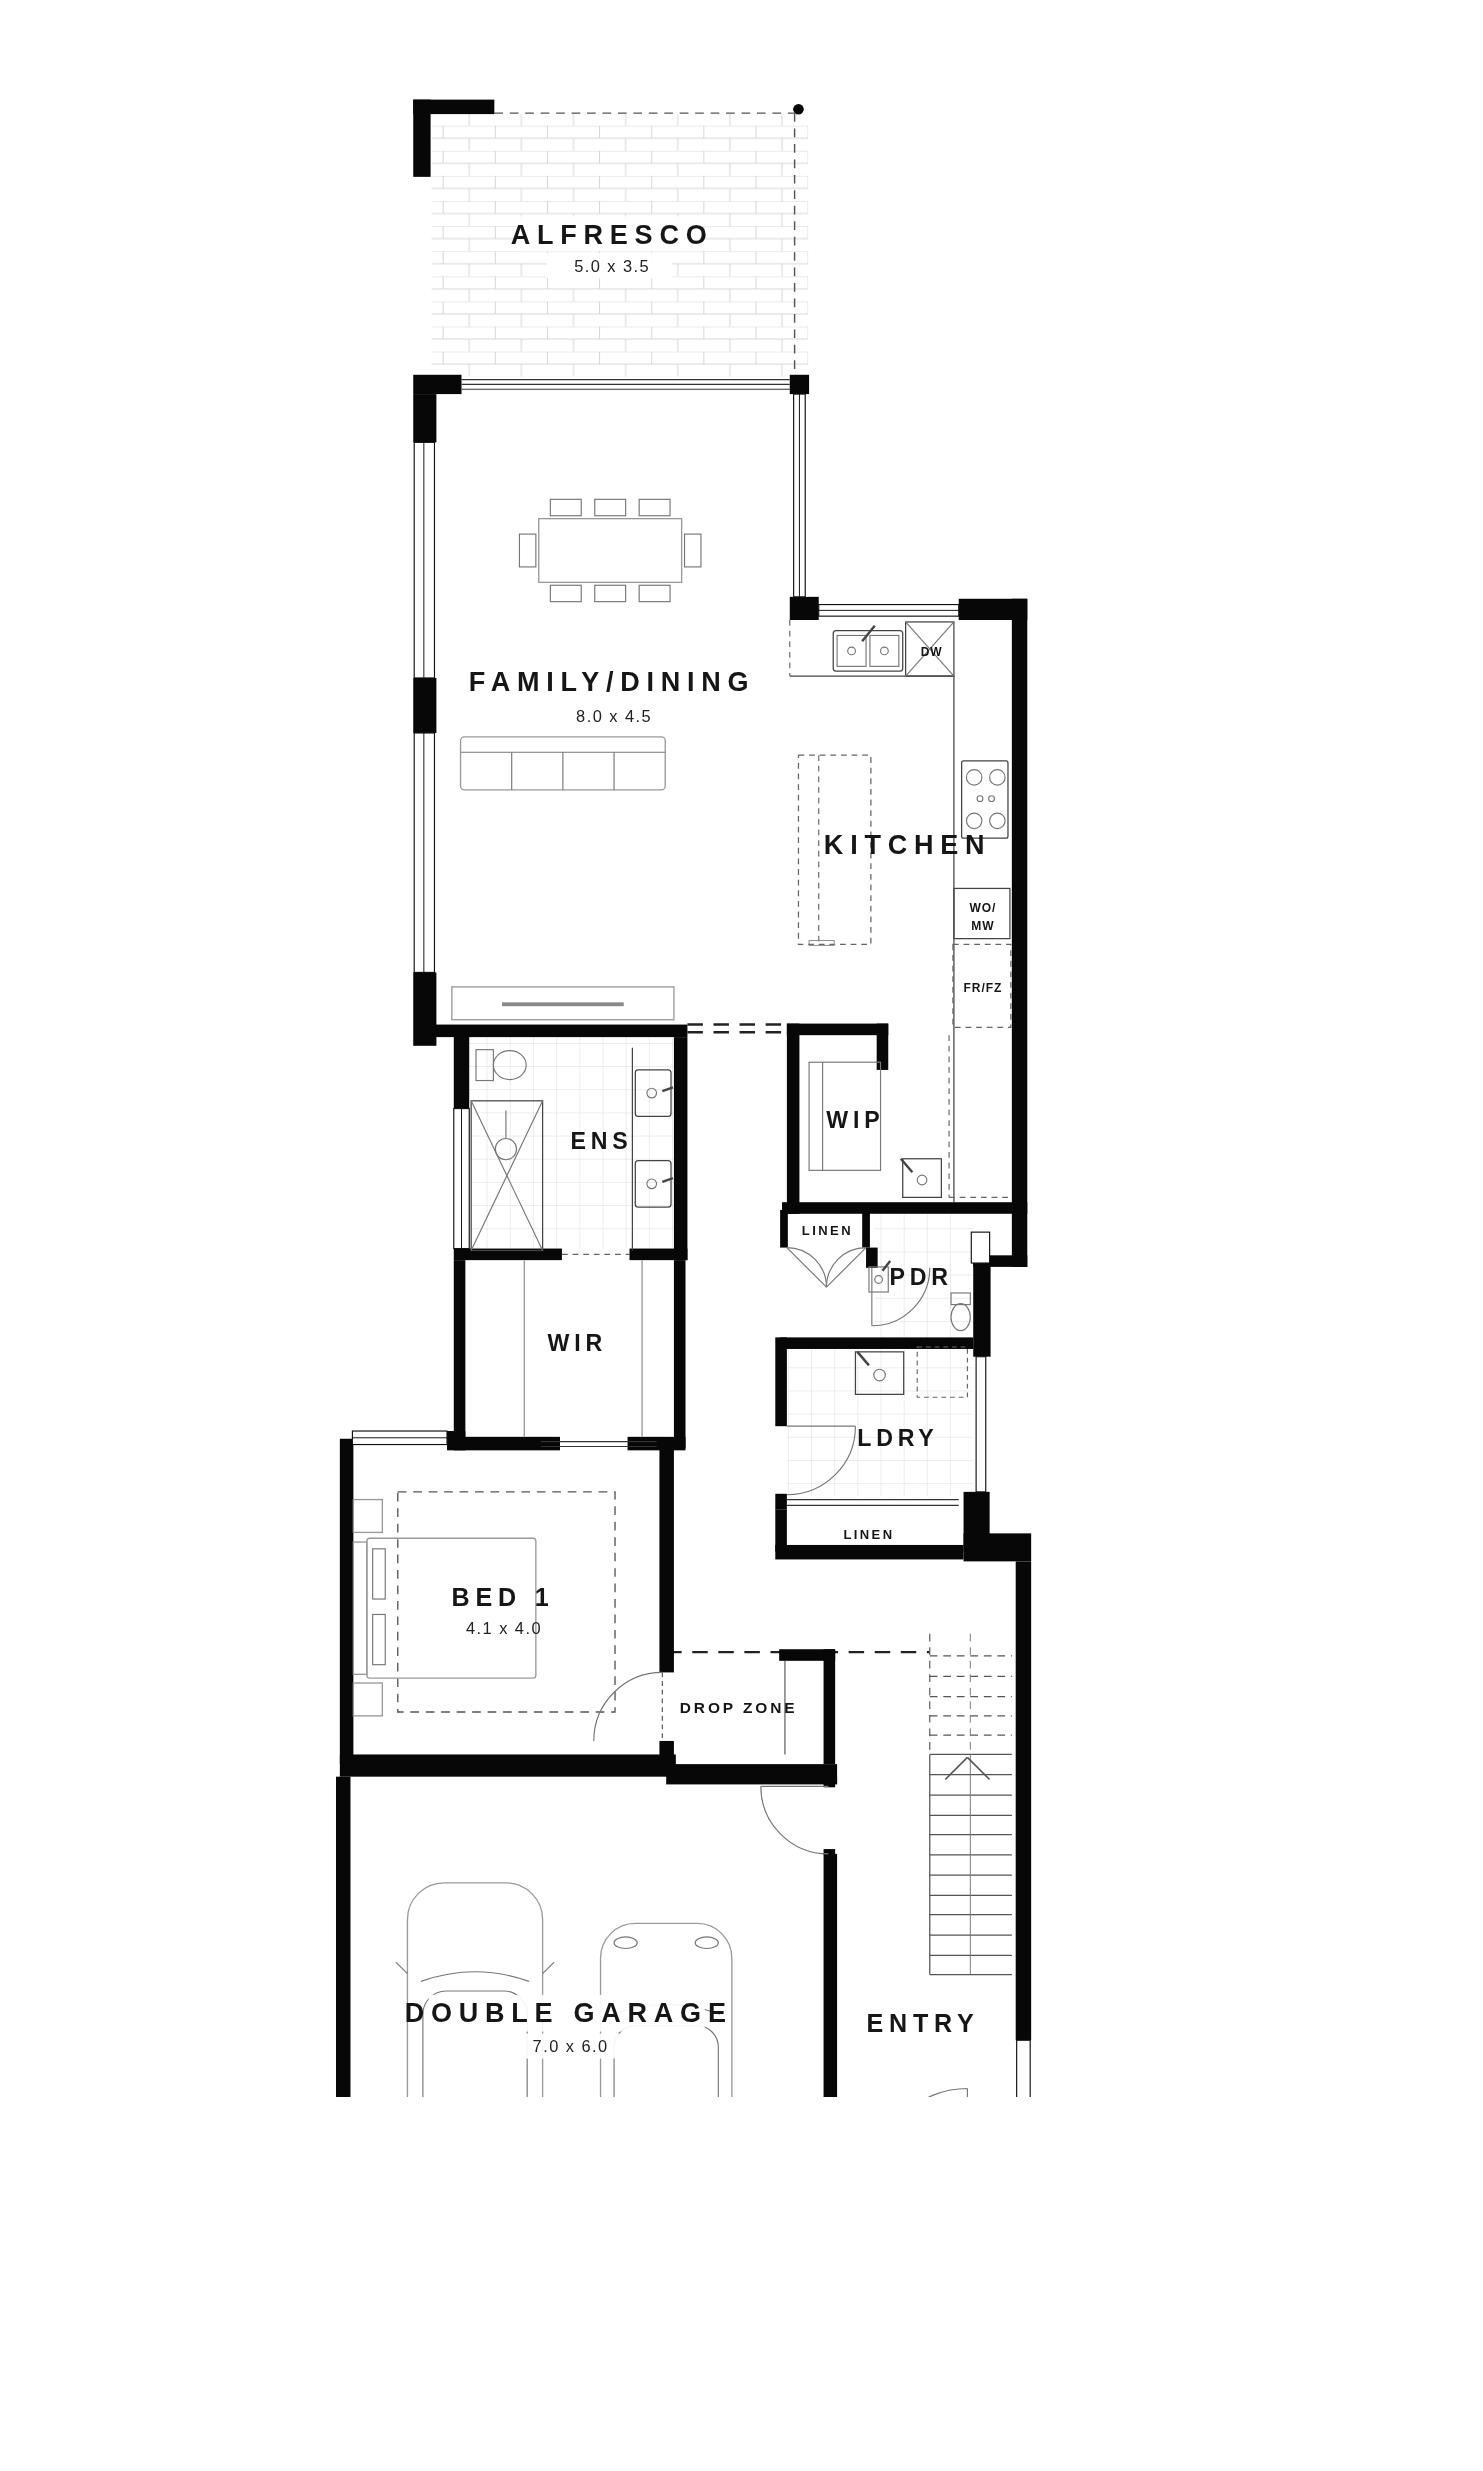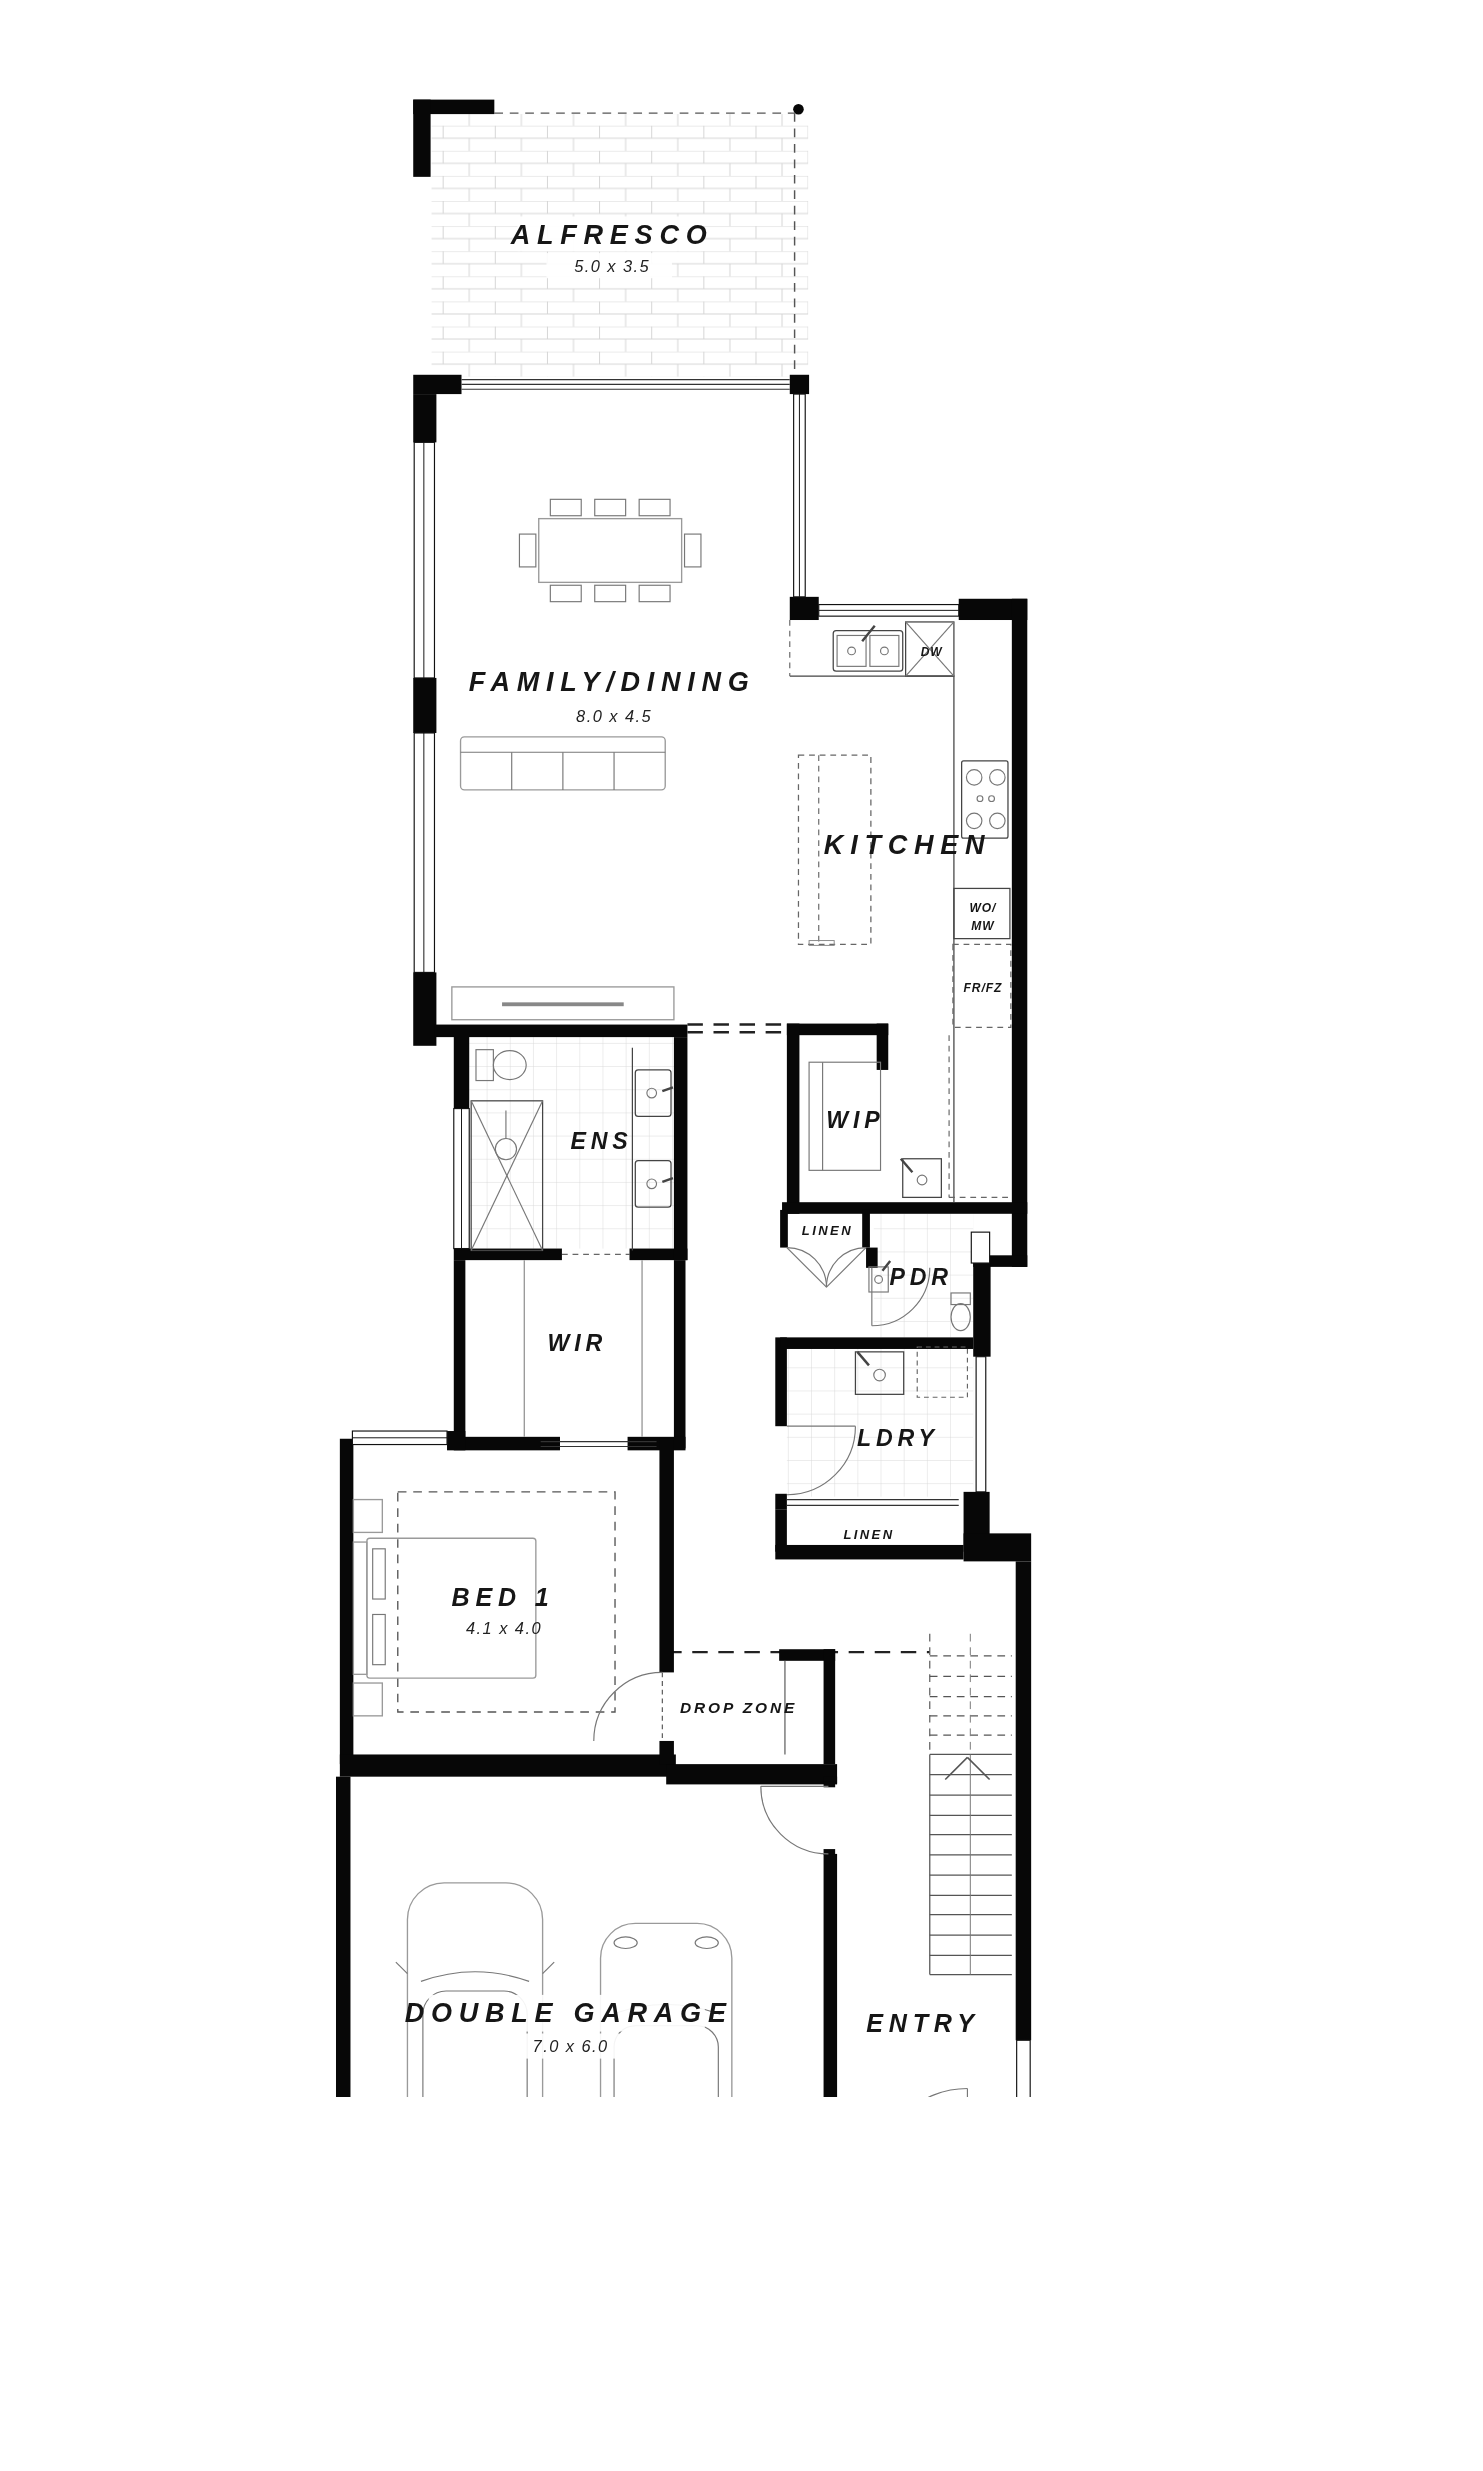--- a/index.html
+++ b/index.html
@@ -1,17 +1,17 @@
 <!DOCTYPE html>
 <html><head>
 <meta charset="utf-8">
 <style>
   html,body{margin:0;padding:0;background:#ffffff;}
   #stage{position:relative;width:1483px;height:2097px;background:#ffffff;overflow:hidden;
-         font-family:"Liberation Sans",sans-serif;font-style:italic;}
+         font-family:"Liberation Sans",sans-serif;}
   svg{position:absolute;left:0;top:0;}
   text{fill:#161616;font-family:"Liberation Sans",sans-serif;}
   .lbl-xl{font-size:28px;font-weight:bold;letter-spacing:7px;}
   .lbl-lg{font-size:24px;font-weight:bold;letter-spacing:5px;}
   .lbl-md{font-size:26px;font-weight:bold;letter-spacing:6px;}
   .lbl-sm{font-size:16px;font-weight:bold;letter-spacing:3px;}
   .lbl-xs{font-size:13.5px;font-weight:bold;letter-spacing:2.5px;}
   .tiny{font-size:12.5px;font-weight:bold;letter-spacing:1px;}
   .dim{font-size:17px;font-weight:normal;letter-spacing:1.5px;fill:#222;}
   .wall{fill:#070707;}

